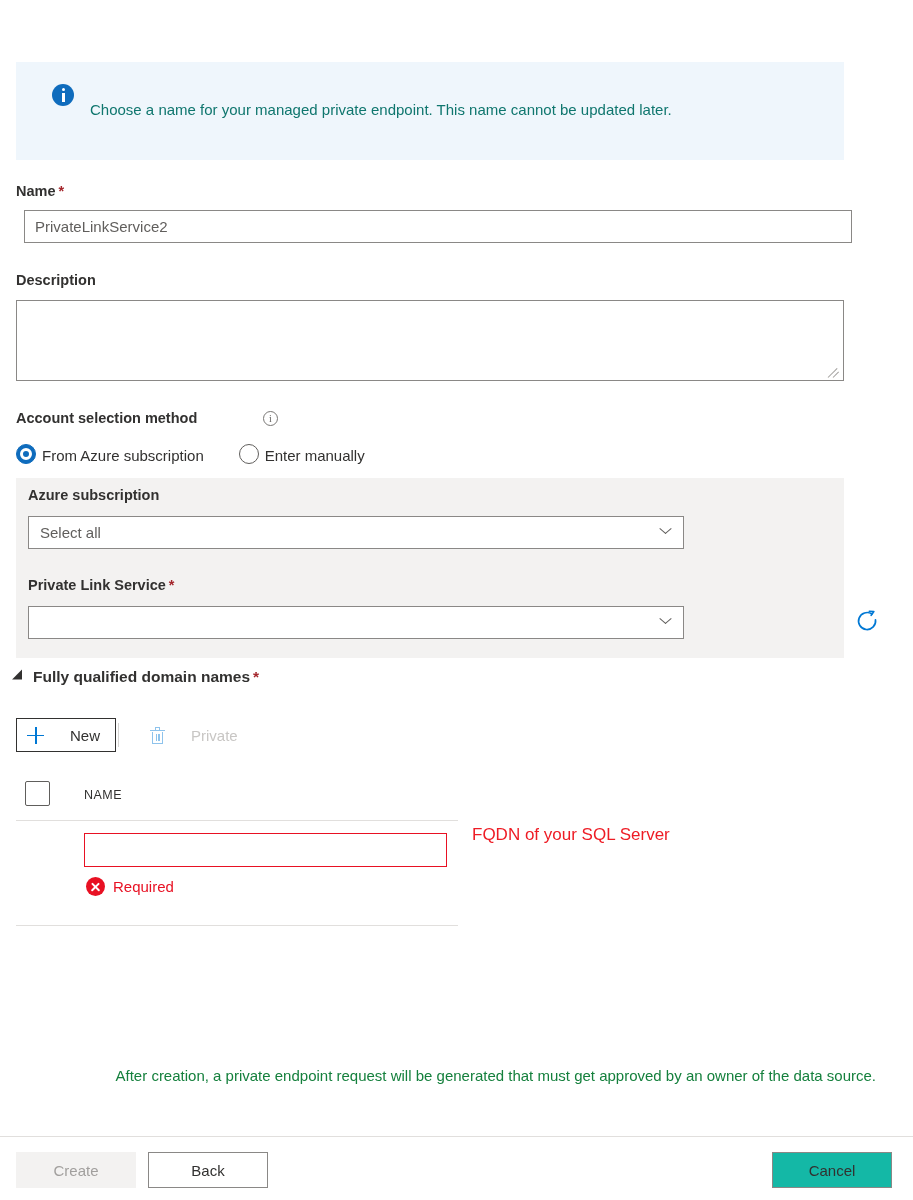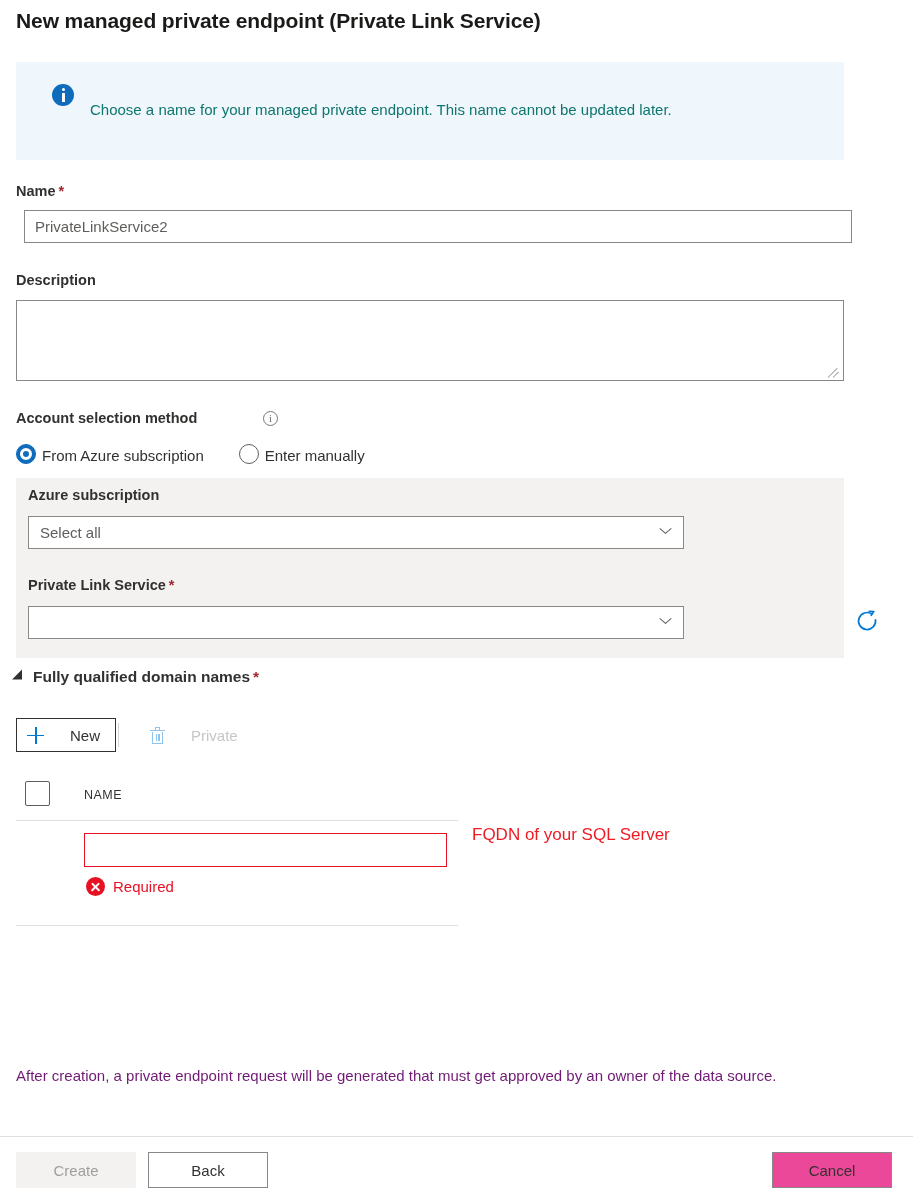--- a/index.html
+++ b/index.html
@@ -513,21 +513,22 @@
   }
 
   
   .footer-note {
     position: absolute;
     left: 16px;
     top: 1062px;
     width: 860px;
     font-size: 15px;
     line-height: 27px;
-    color: #701a75;
+    color: #15803d;
+    text-align: right;
   }
   .footer-sep {
     position: absolute;
     left: 0;
     top: 1136px;
     width: 913px;
     height: 1px;
     background: #e1dfdd;
   }
   .footer-btn {
@@ -553,31 +554,30 @@
   #btn-back {
     left: 148px;
     width: 120px;
     background: #ffffff;
     color: #323130;
     border: 1px solid #8a8886;
   }
   #btn-cancel {
     left: 772px;
     width: 120px;
-    background: #ec4899;
+    background: #14b8a6;
     color: #323130;
     border: 1px solid #8a8886;
   }
 </style>
 </head>
 <body>
 
 <div class="page">
 
-  <div class="page-title">New managed private endpoint (Private Link Service)</div>
 
   <div class="info-banner">
     <div class="info-banner-icon">
       <span class="info-circle"></span>
     </div>
     <div class="info-banner-text">Choose a name for your managed private endpoint. This name cannot be updated later.</div>
   </div>
 
   <div class="field-label" style="left:16px; top:183px;">
     <span>Name</span><span class="req-star">*</span>

